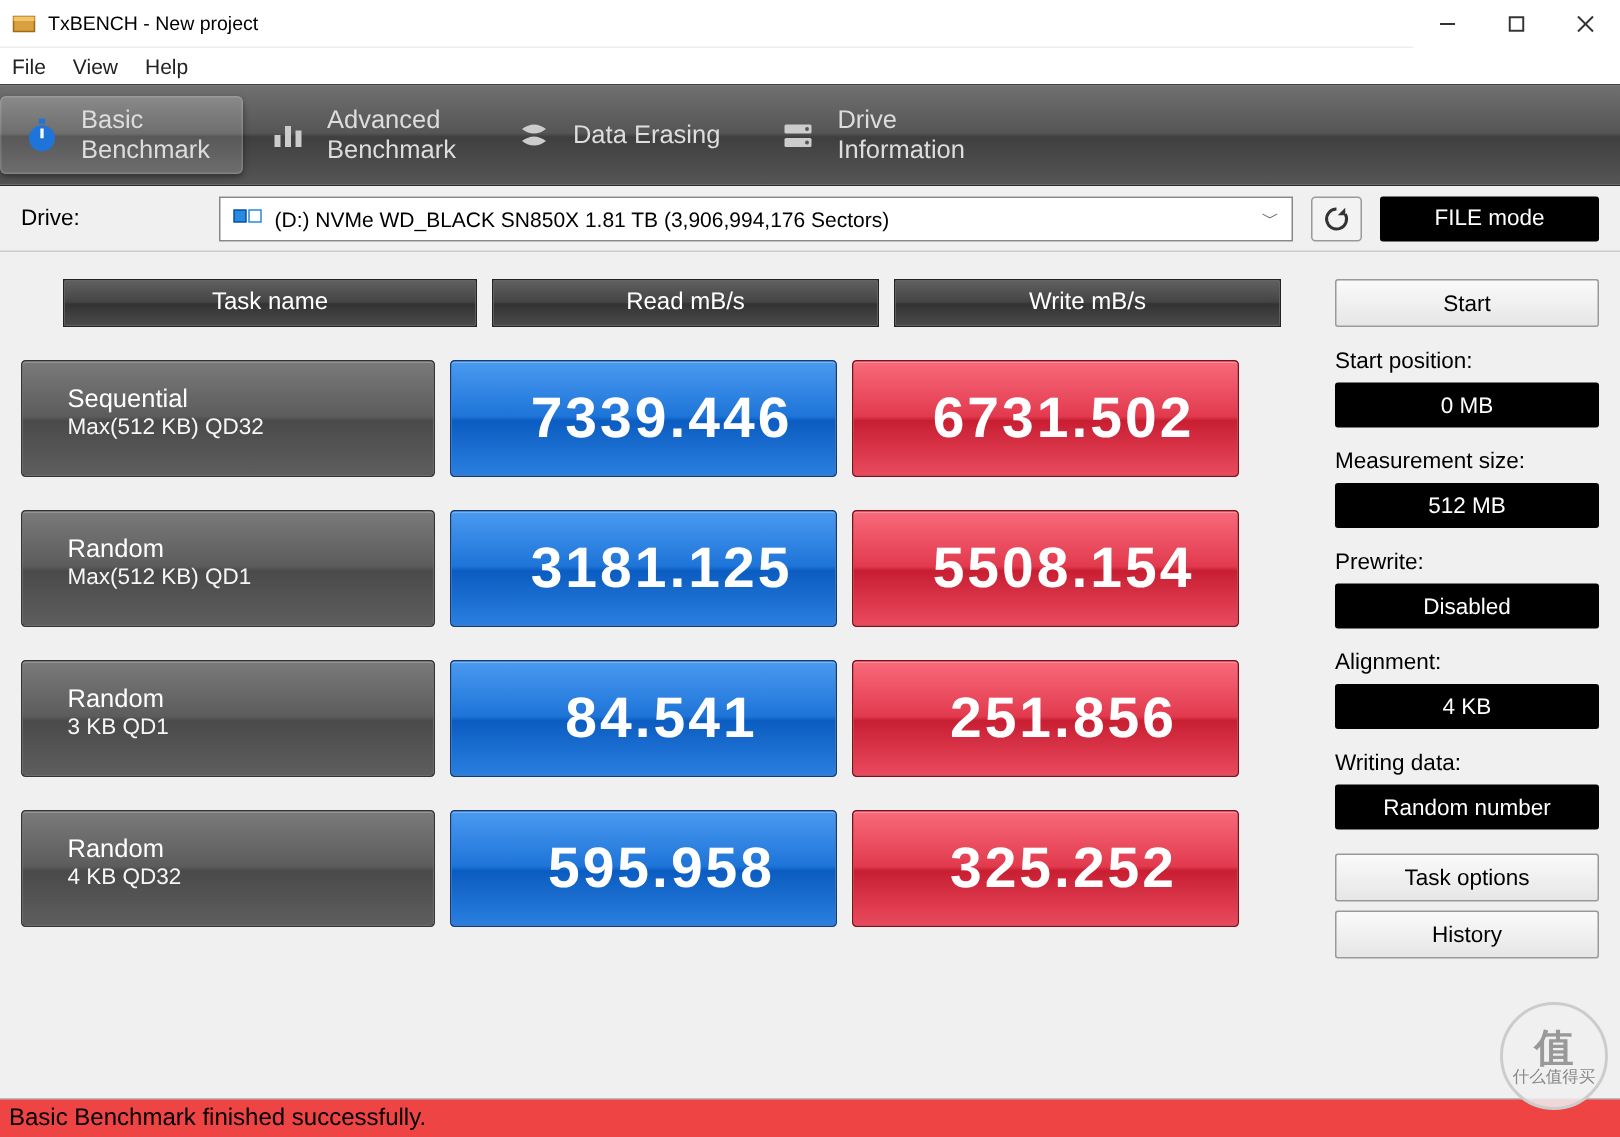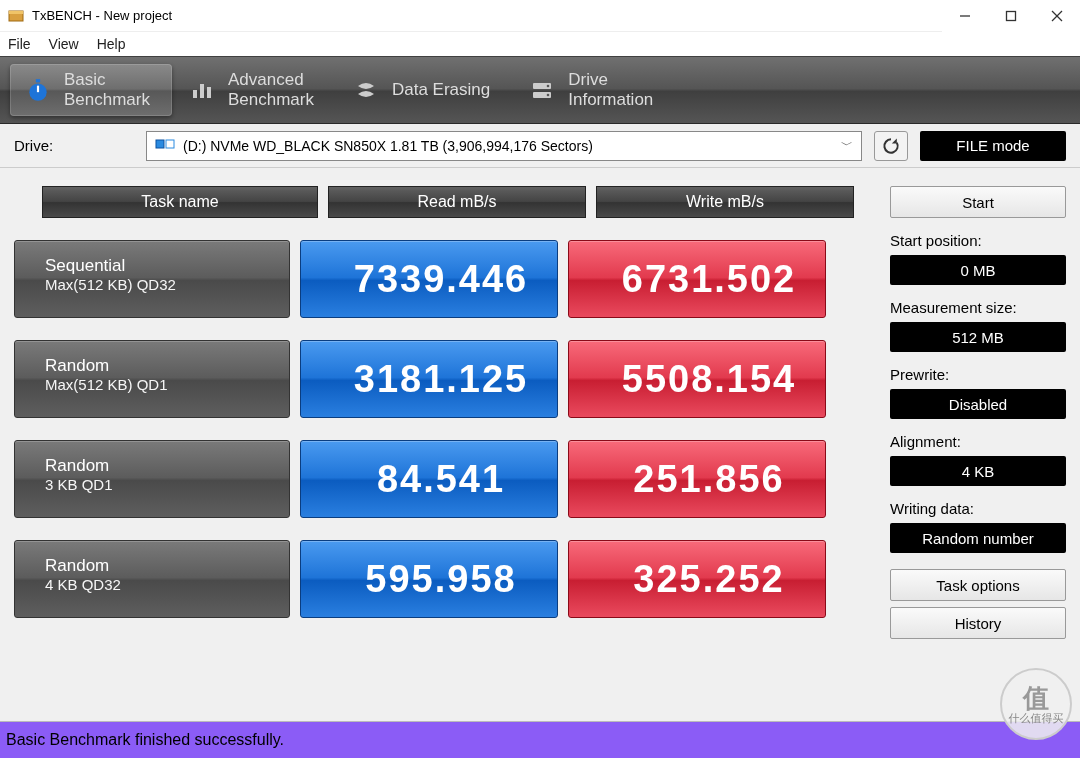--- a/index.html
+++ b/index.html
@@ -10,21 +10,21 @@
   .titlebar .app-icon { width: 16px; height: 16px; margin-right: 8px; display:inline-flex; }
   .titlebar .title { flex: 1; font-size: 13px; color: #000; }
   .titlebar .win-btns { display: flex; }
   .titlebar .win-btn { width: 46px; height: 32px; display:flex; align-items:center; justify-content:center; color:#333; font-size:14px; background:#fff; }
 
   
   .menubar { height: 24px; display:flex; align-items:center; padding: 0 8px; gap: 18px; font-size:14px; color:#222; }
   .menubar span { cursor: default; }
 
   
-  .tabstrip { height: 68px; background: linear-gradient(#707070,#555 48%,#3f3f3f 52%,#555); display:flex; align-items:center; padding: 0 10px; gap: 2px; border-top:1px solid #404040; border-bottom:1px solid #2a2a2a;}
+  .tabstrip { height: 68px; background: linear-gradient(#707070,#555 48%,#3f3f3f 52%,#555); display:flex; align-items:center; padding: 0 0; gap: 2px; border-top:1px solid #404040; border-bottom:1px solid #2a2a2a;}
   .tab { flex: 0 0 auto; height: 52px; padding: 0 22px 0 14px; display:flex; align-items:center; gap: 12px; color:#ddd; font-size:17px; line-height:1.15; border-radius:4px; position:relative; cursor:pointer;}
   .tab.active { background: linear-gradient(#8a8a8a,#6e6e6e 48%,#585858 52%,#6e6e6e); box-shadow: inset 0 0 0 1px rgba(255,255,255,.15), 0 2px 4px rgba(0,0,0,.4); }
   .tab .tab-icon { width:28px; height:28px; display:flex; align-items:center; justify-content:center; }
   .tab .tab-text { white-space: pre-line; }
 
   
   .drive-row { height: 44px; background:#f0f0f0; display:flex; align-items:center; padding: 0 14px; gap: 12px; border-bottom:1px solid #ccc;}
   .drive-label { font-size:15px; width: 120px; }
   .drive-select { flex:1; height:30px; background:#fff; border:1px solid #888; display:flex; align-items:center; padding:0 8px; font-size:14px; gap:8px; position:relative; cursor:pointer;}
   .drive-select .chev { position:absolute; right:8px; font-size:12px; color:#666;}
@@ -47,21 +47,21 @@
   .val-read { background: linear-gradient(#4a9af0,#1e74d8 48%,#0b5cc0 52%,#2a7fe0); border:1px solid #0a3d80;}
   .val-write{ background: linear-gradient(#f86a7a,#e23a4e 48%,#c81e32 52%,#ea4a5e); border:1px solid #8a0a18;}
 
   
   .sidebar { width: 176px; display:flex; flex-direction:column; gap: 6px; font-size:15px;}
   .side-btn { height:32px; background: linear-gradient(#fafafa,#e6e6e6); border:1px solid #999; border-radius:2px; display:flex; align-items:center; justify-content:center; cursor:pointer;}
   .side-lbl { font-size:15px; color:#000; margin-top:8px;}
   .side-val { height:30px; background:#000; color:#fff; display:flex; align-items:center; justify-content:center; border-radius:2px; cursor:pointer; font-size:15px;}
 
   
-  .status { height:37px; border-top:1px solid #bbb; display:flex; align-items:center; padding:0 6px; font-size:16px; background:#8b5cf6;}
+  .status { height:26px; border-top:1px solid #bbb; display:flex; align-items:center; padding:0 6px; font-size:16px; background:#ef4444;}
 
   
   .watermark { position:fixed; right:8px; bottom:18px; width:72px; height:72px; border-radius:50%; background:rgba(240,240,240,.85); border:2px solid #ccc; display:flex; flex-direction:column; align-items:center; justify-content:center; font-size:11px; color:#888; line-height:1.1;}
   .watermark .zhi { font-size:26px; font-weight:bold; color:#999;}
 </style>
 </head>
 <body>
 
 <div class="titlebar">
   <span class="app-icon">

